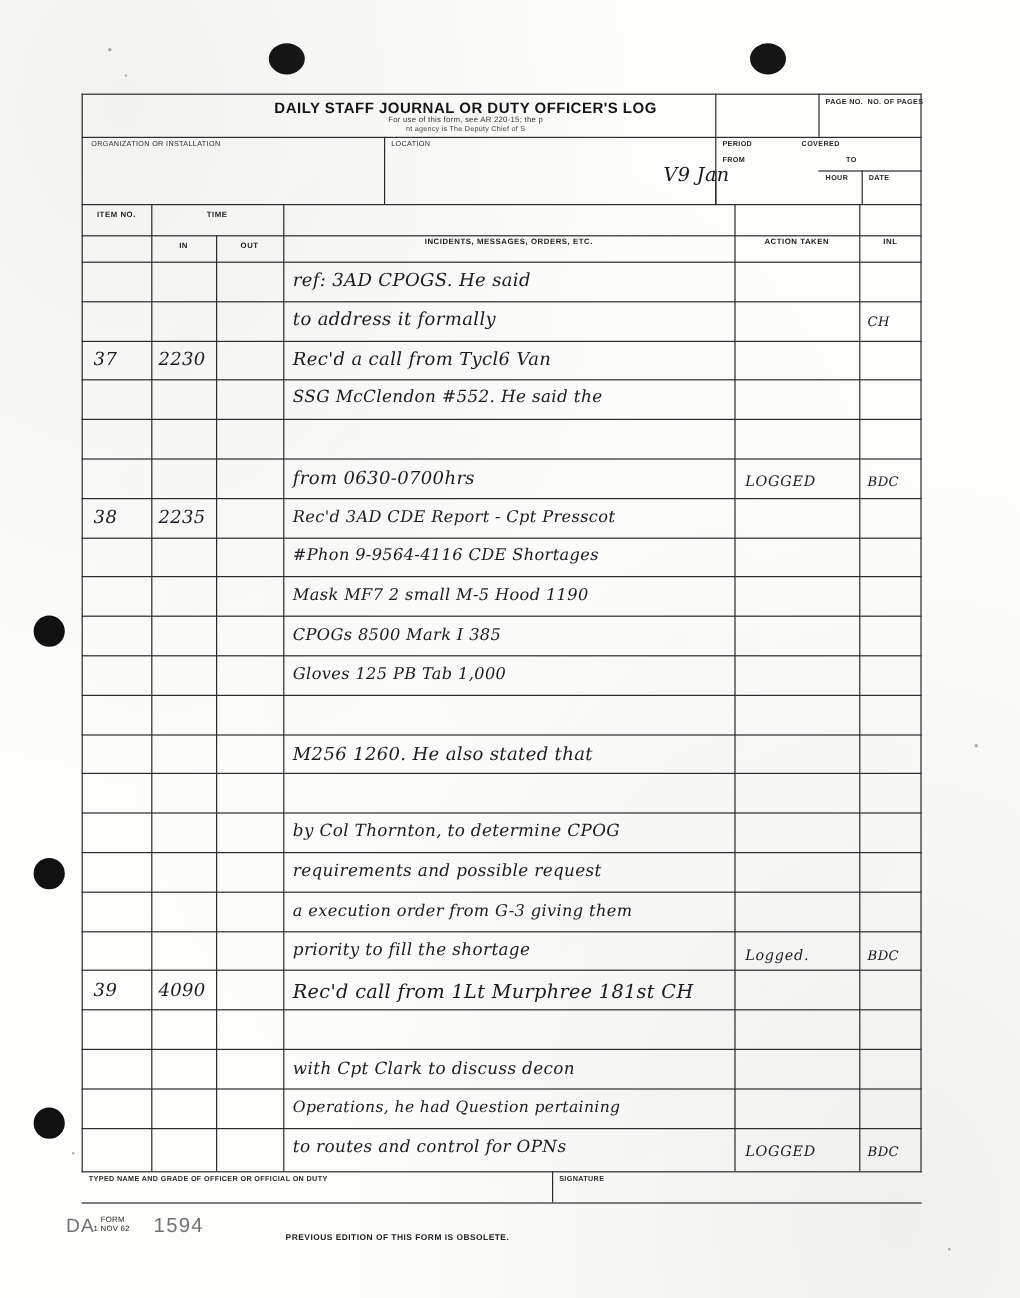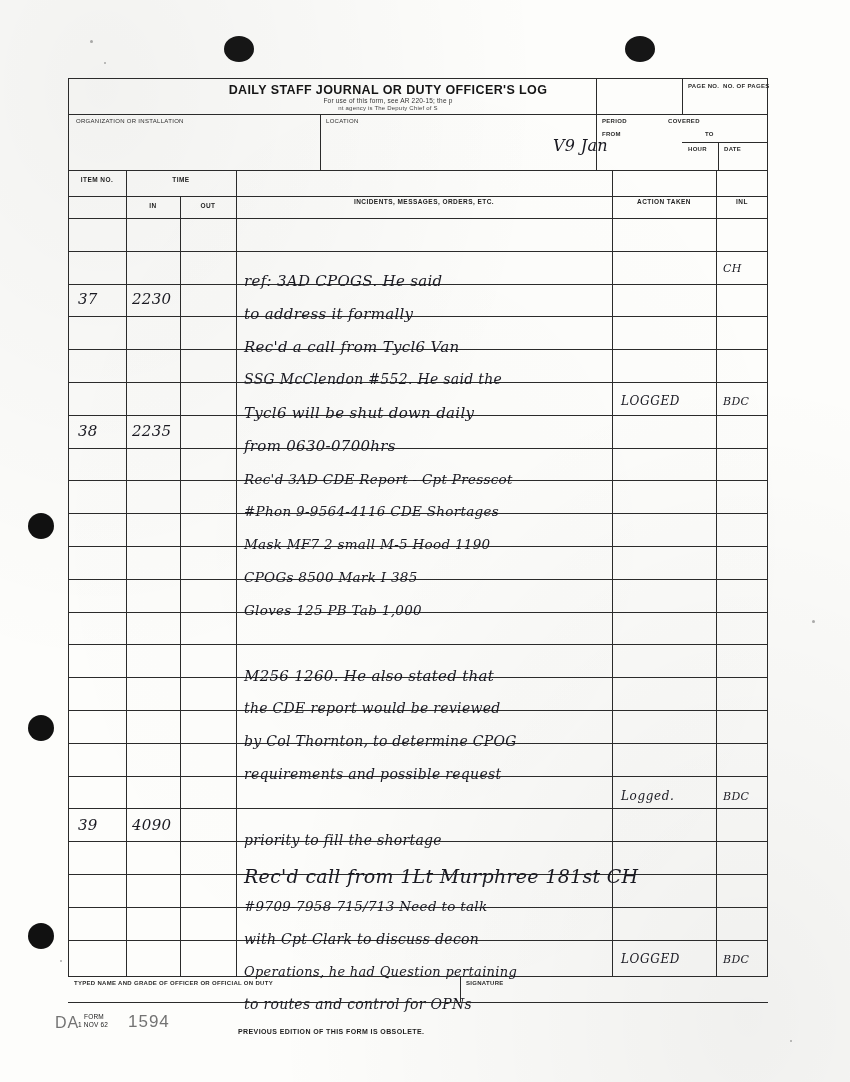--- a/index.html
+++ b/index.html
@@ -125,21 +125,21 @@
 
   
   .hw {
     position: absolute;
     font-family: "DejaVu Serif", serif;
     color: #1a1a22;
     font-style: italic;
     white-space: nowrap;
     letter-spacing: 0.3px;
   }
-  .hw.big { font-size: 15px; margin-top: 48px; }
+  .hw.big { font-size: 15px; }
   .hw.num { font-size: 15px; font-style: italic; }
   .hw.act { font-size: 12px; letter-spacing: 0.6px; }
   .hw.inl { font-size: 11px; }
 
   
   .da-line {
     position: absolute;
     left: 55px;
     top: 1014px;
     font-size: 16px;
@@ -269,57 +269,55 @@
 
     <div class="hw big" style="left:176px;top:179px;">to address it formally</div>
     <div class="hw inl" style="left:655px;top:184px;">CH</div>
 
     <div class="hw num" style="left:10px;top:212px;">37</div>
     <div class="hw num" style="left:64px;top:212px;">2230</div>
     <div class="hw big" style="left:176px;top:212px;">Rec'd a call from Tycl6 Van</div>
 
     <div class="hw big" style="left:176px;top:245px;font-size:14px;">SSG McClendon #552. He said the</div>
 
-    <div class="hw big" style="left:176px;top:278px;">Tycl6 will be shut down daily</div>
 
     <div class="hw big" style="left:176px;top:311px;">from 0630-0700hrs</div>
     <div class="hw act" style="left:553px;top:316px;">LOGGED</div>
     <div class="hw inl" style="left:655px;top:317px;">BDC</div>
 
     <div class="hw num" style="left:10px;top:344px;">38</div>
     <div class="hw num" style="left:64px;top:344px;">2235</div>
     <div class="hw big" style="left:176px;top:345px;font-size:13.5px;">Rec'd 3AD CDE Report - Cpt Presscot</div>
 
     <div class="hw big" style="left:176px;top:377px;font-size:13.5px;">#Phon 9-9564-4116  CDE Shortages</div>
 
     <div class="hw big" style="left:176px;top:410px;font-size:13.5px;">Mask MF7 2 small        M-5 Hood 1190</div>
 
     <div class="hw big" style="left:176px;top:443px;font-size:13.5px;">CPOGs 8500               Mark I   385</div>
 
     <div class="hw big" style="left:176px;top:476px;font-size:13.5px;">Gloves 125               PB Tab 1,000</div>
 
 
     <div class="hw big" style="left:176px;top:541px;">M256   1260. He also stated that</div>
 
-    <div class="hw big" style="left:176px;top:574px;font-size:14px;">the CDE report would be reviewed</div>
 
     <div class="hw big" style="left:176px;top:607px;font-size:14px;">by Col Thornton, to determine CPOG</div>
 
     <div class="hw big" style="left:176px;top:640px;font-size:14px;">requirements and possible request</div>
 
+    <div class="hw big" style="left:176px;top:673px;font-size:13.5px;">a execution order from G-3 giving them</div>
 
     <div class="hw big" style="left:176px;top:706px;font-size:14px;">priority to fill the shortage</div>
     <div class="hw act" style="left:553px;top:711px;">Logged.</div>
     <div class="hw inl" style="left:655px;top:712px;">BDC</div>
 
     <div class="hw num" style="left:10px;top:738px;">39</div>
     <div class="hw num" style="left:64px;top:738px;">4090</div>
-    <div class="hw big" style="left:176px;top:739px;font-size:19px;">Rec'd call from 1Lt Murphree 181st CH</div>
-
-    <div class="hw big" style="left:176px;top:772px;font-size:13.5px;">#9709-7958-715/713  Need to talk</div>
+    <div class="hw big" style="left:176px;top:739px;font-size:16px;">Rec'd call from 1Lt Murphree 181st CH</div>
+
 
     <div class="hw big" style="left:176px;top:838px;font-size:13px;">Operations, he had Question pertaining</div>
 
     <div class="hw big" style="left:176px;top:805px;font-size:14px;">with Cpt Clark to discuss decon</div>
 
     <div class="hw big" style="left:176px;top:870px;font-size:14px;">to routes and control for OPNs</div>
     <div class="hw act" style="left:553px;top:874px;">LOGGED</div>
     <div class="hw inl" style="left:655px;top:875px;">BDC</div>
 
     <div class="ln" style="left:392px;top:898px;width:1px;height:26px;"></div>

